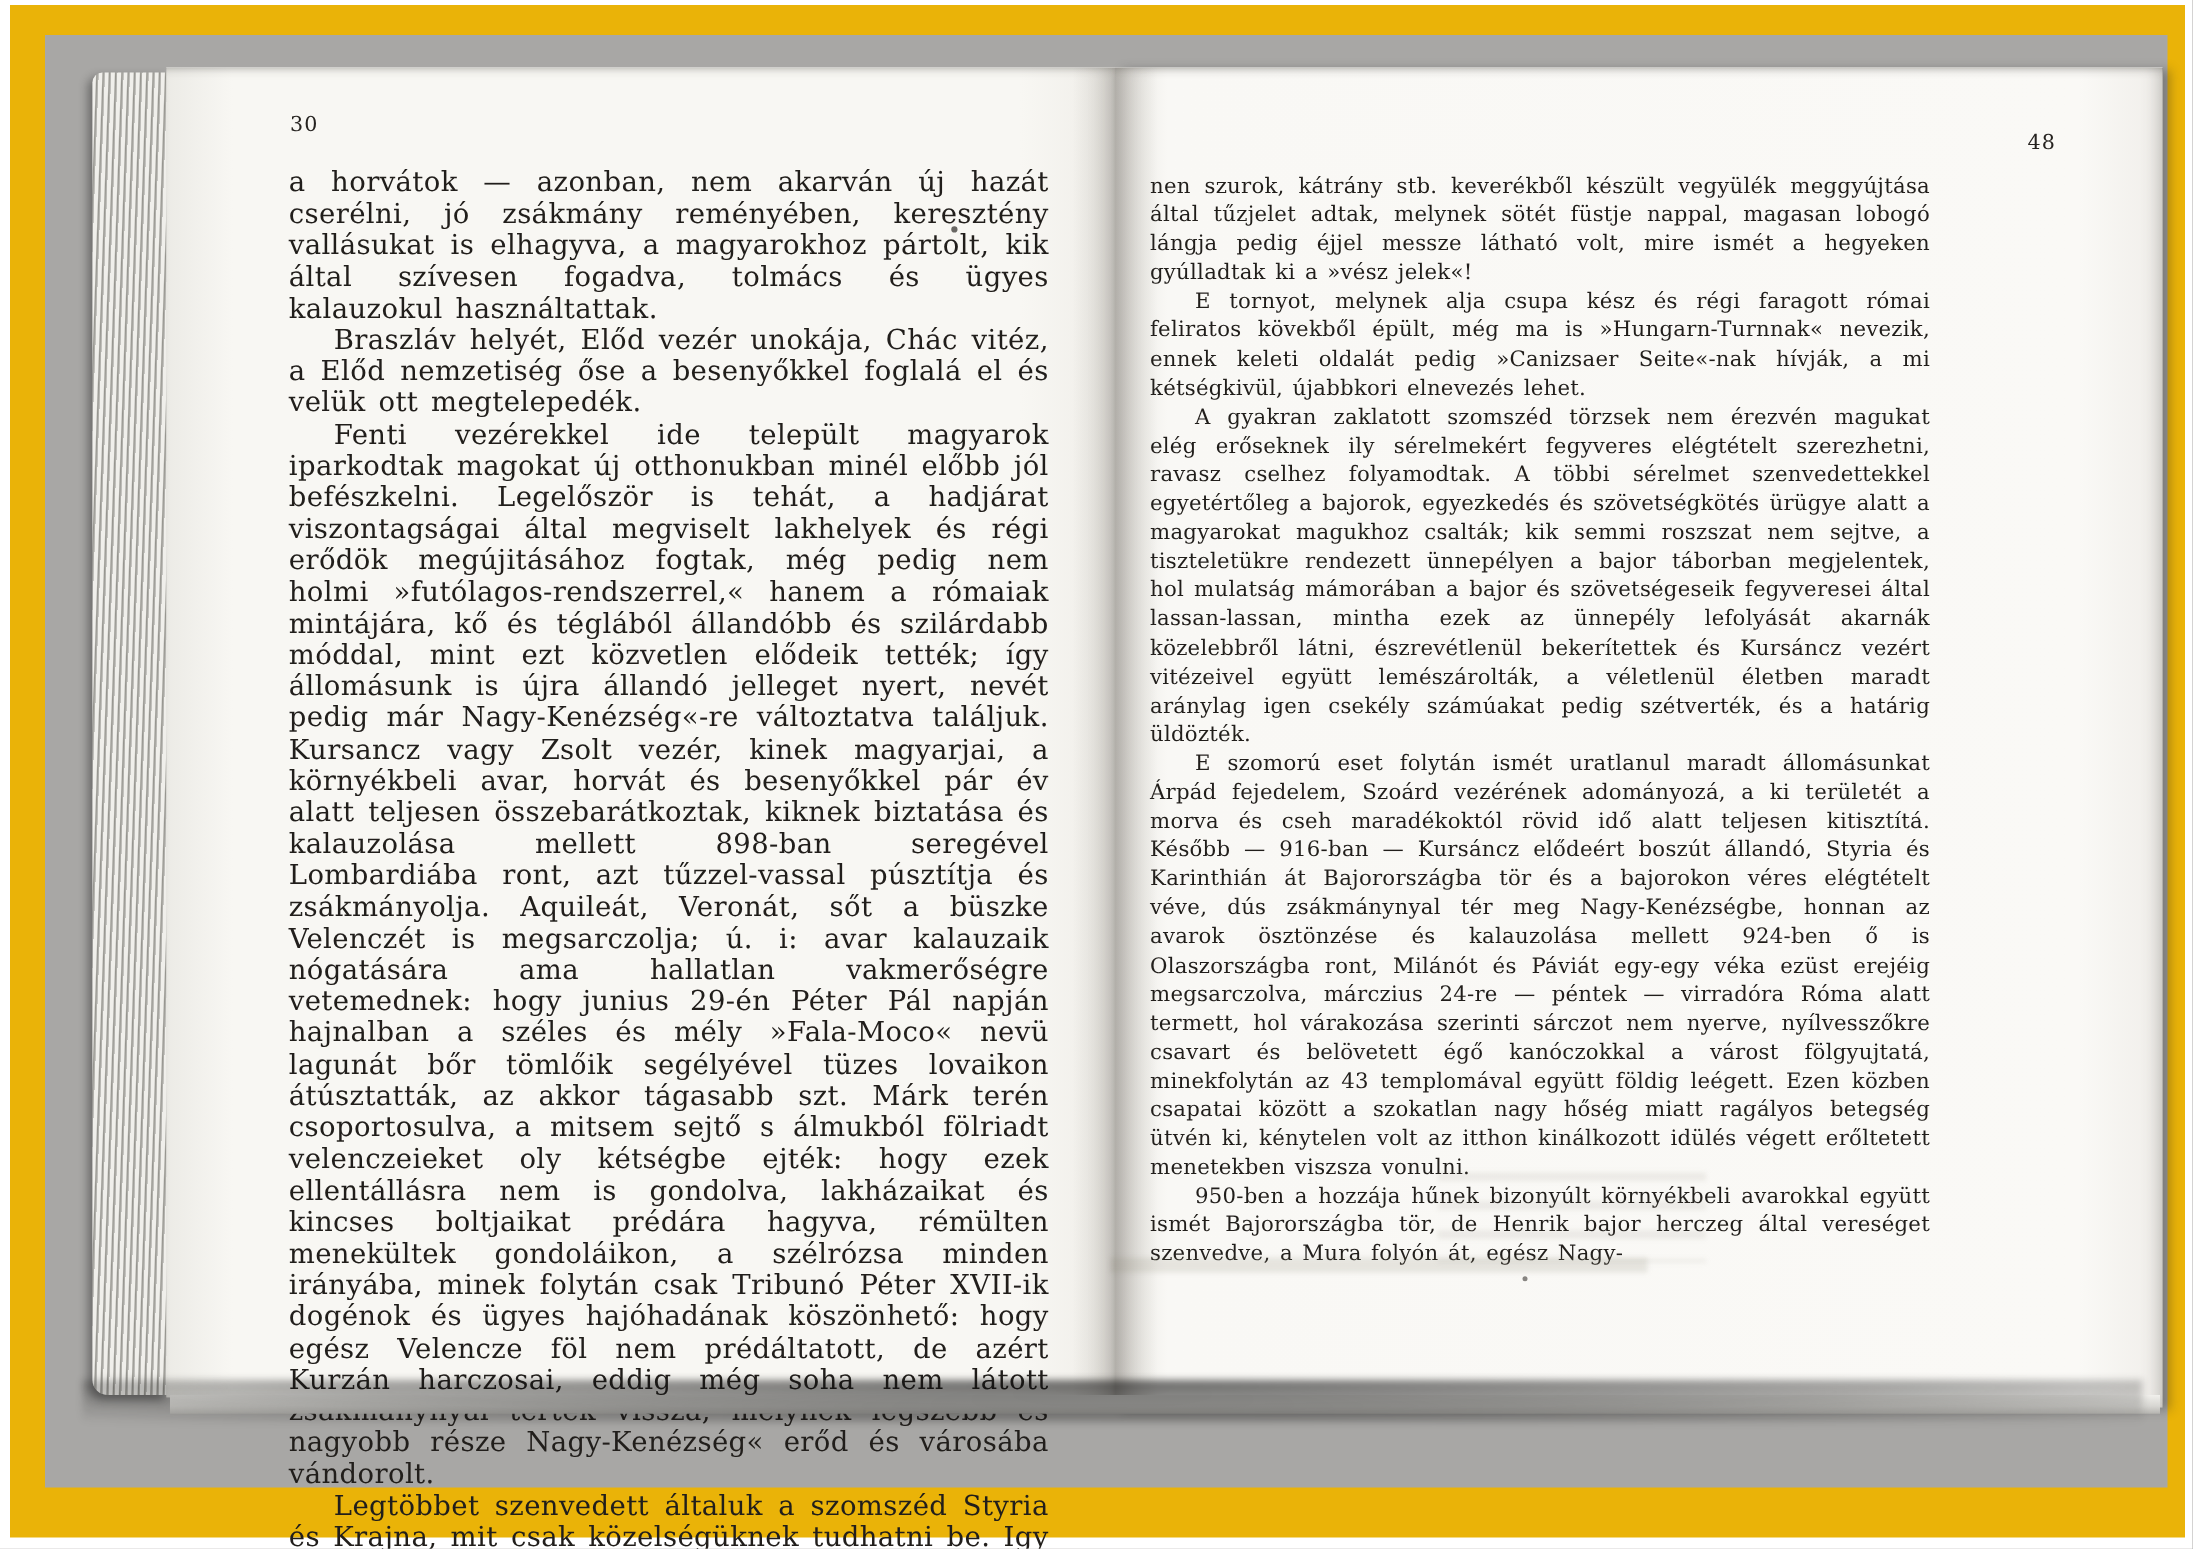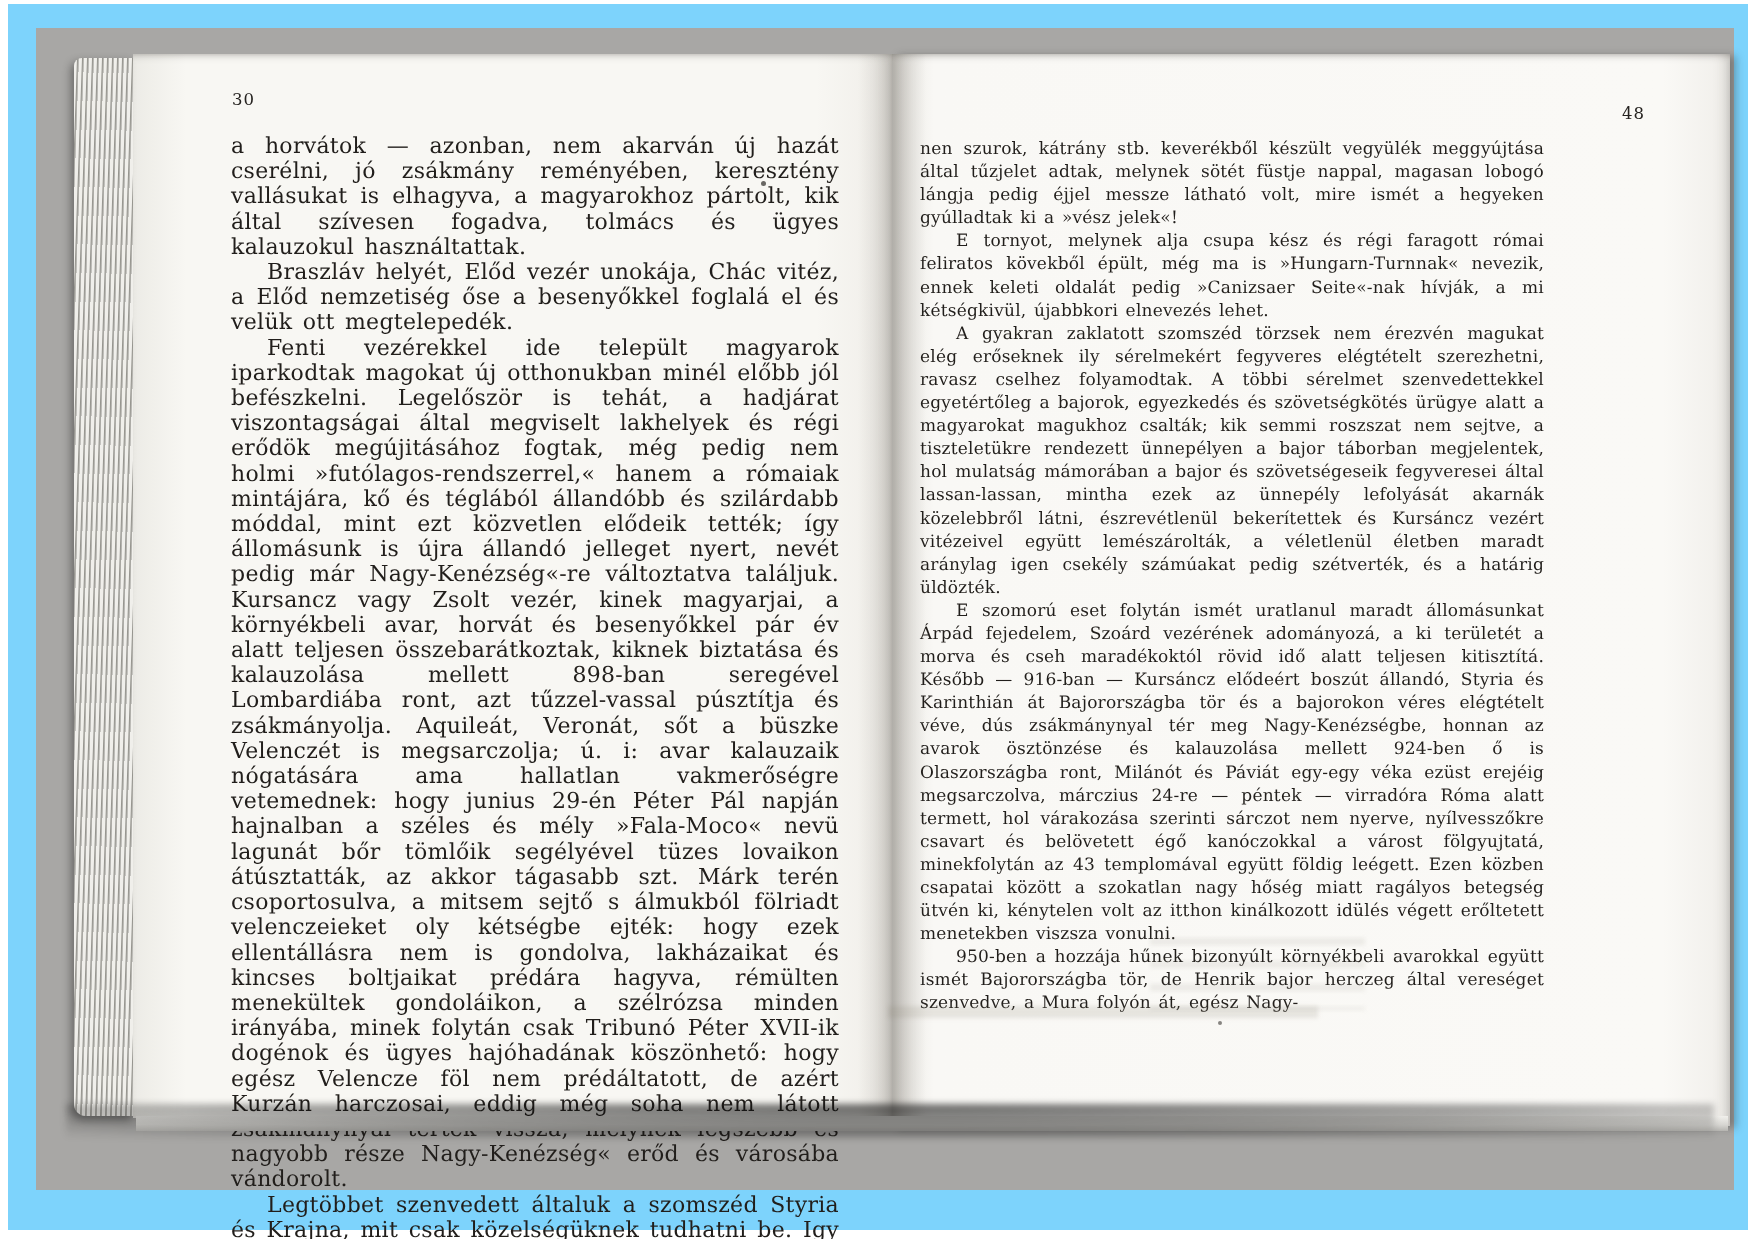--- a/index.html
+++ b/index.html
@@ -7,21 +7,21 @@
   body {
     width: 1754px; height: 1239px;
     position: relative; overflow: hidden;
     background: #ffffff;
     font-family: "DejaVu Serif", "Liberation Serif", serif;
   }
   
   .scan-frame {
     position: absolute; left: 8px; top: 4px;
     width: 1740px; height: 1226px;
-    background: #7dd3fc;
+    background: #eab308;
   }
   
   .scan-bed {
     position: absolute; left: 28px; top: 24px;
     width: 1698px; height: 1162px;
     background: #a8a7a5;
   }
   .book {
     position: absolute; left: 36px; top: 24px;
     width: 1666px; height: 1072px;

